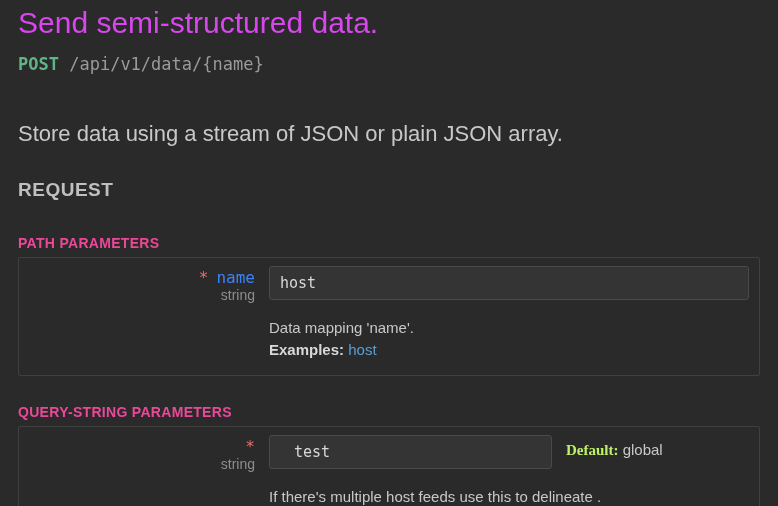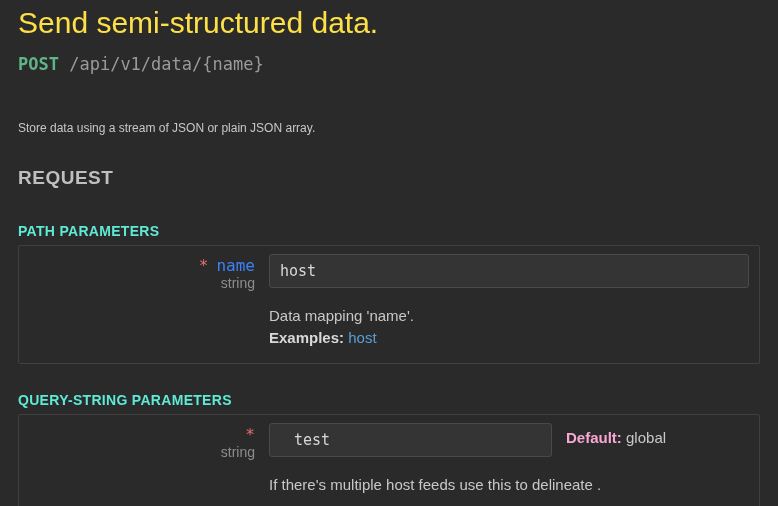--- a/index.html
+++ b/index.html
@@ -14,52 +14,52 @@
     color: #d0d0d0;
     font-family: "Helvetica Neue", Helvetica, Arial, sans-serif;
     overflow: hidden;
   }
   .page {
     padding: 6px 18px 18px 18px;
   }
   h1.title {
     font-size: 30px;
     font-weight: 400;
-    color: #fde047;
+    color: #d946ef;
     margin-bottom: 14px;
   }
   .endpoint-line {
     font-family: "Menlo", "Consolas", monospace;
     font-size: 17px;
     margin-bottom: 14px;
   }
   .method {
     color: #5fb488;
     font-weight: 600;
   }
   .path {
     color: #9a9a9a;
   }
   .description {
-    font-size: 12px;
+    font-size: 22px;
     color: #c8c8c8;
     margin-bottom: 32px;
     margin-top: 47px;
   }
   h2.section-heading {
     font-size: 19px;
     font-weight: 600;
     color: #bfbfbf;
     letter-spacing: 0.5px;
     margin-bottom: 34px;
   }
   h3.subsection-heading {
     font-size: 14px;
     font-weight: 600;
-    color: #5eead4;
+    color: #ec4899;
     letter-spacing: 0.3px;
     margin-bottom: 6px;
   }
   .param-block {
     border: 1px solid #404040;
     border-radius: 2px;
     padding: 8px 10px 14px 10px;
     margin-bottom: 28px;
     display: flex;
     flex-direction: column;
@@ -115,21 +115,22 @@
   }
   .default-col {
     flex: 0 0 150px;
     font-size: 15px;
     color: #c8c8c8;
     padding-top: 6px;
     white-space: nowrap;
   }
   .default-label {
     font-weight: 600;
-    color: #f9a8d4;
+    color: #bef264;
+    font-family: Liberation Serif, serif;
   }
   .param-desc-row {
     display: flex;
     margin-top: 14px;
   }
   .param-desc-spacer {
     width: 240px;
     flex: 0 0 240px;
   }
   .param-desc-text {

